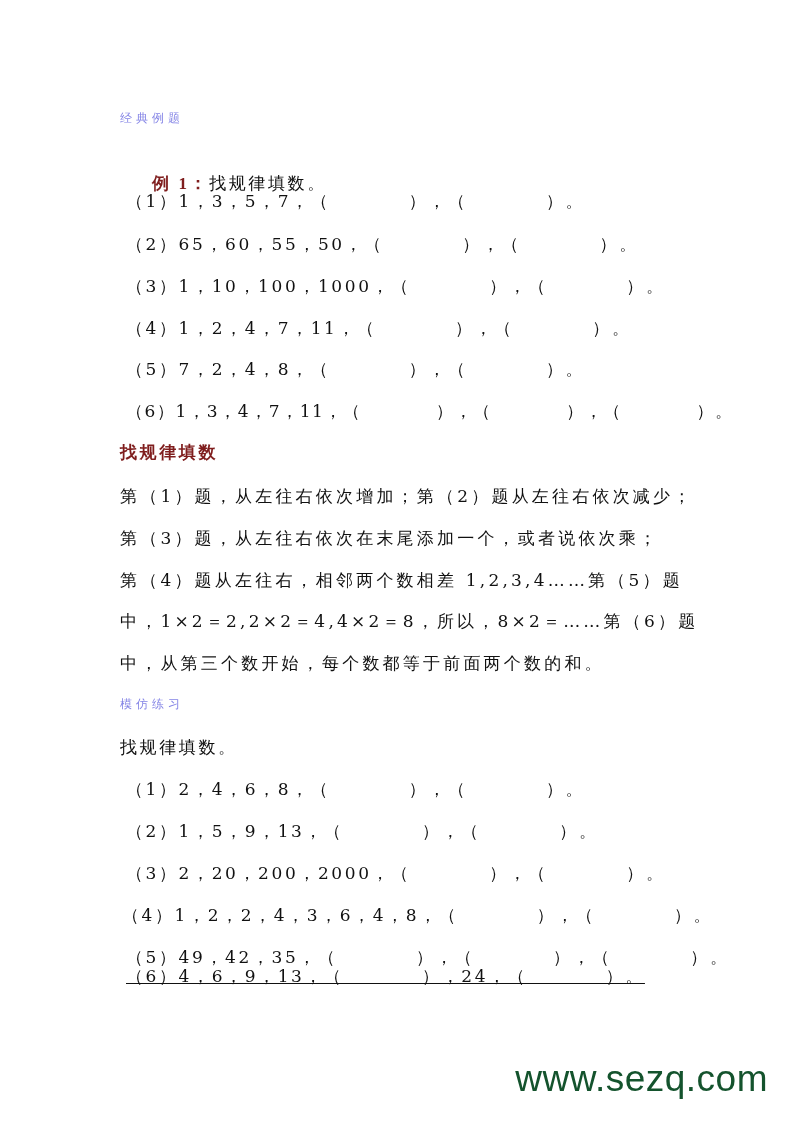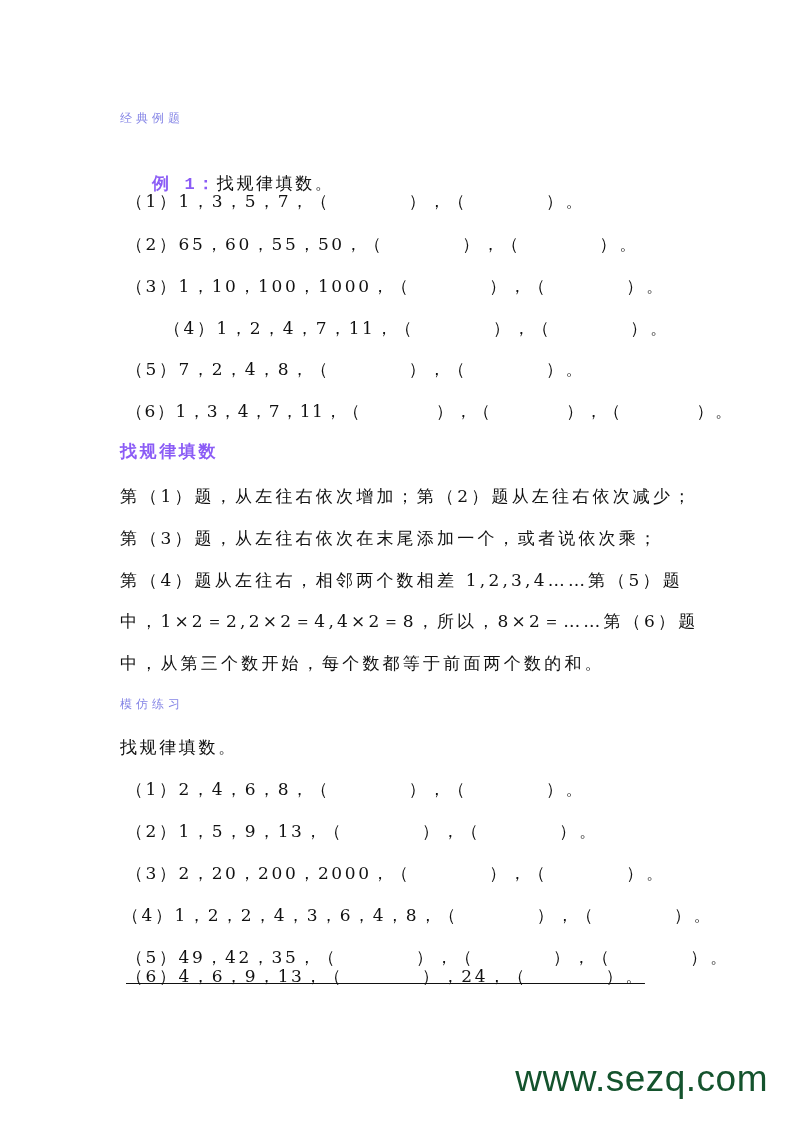--- a/index.html
+++ b/index.html
@@ -28,23 +28,23 @@
       font-size: 17px;
       letter-spacing: 2.6px;
       line-height: 24px;
     }
     .light-heading {
       color: #8585e6;
       font-size: 12px;
       letter-spacing: 4px;
     }
     .dark-heading {
-      color: #8b5cf6;
+      color: #7f1d1d;
       font-weight: bold;
-      font-family: Liberation Mono, monospace;
+      font-family: Liberation Serif, serif;
     }
     .para {
       letter-spacing: 3.2px;
     }
     .watermark {
       position: absolute;
       right: 32px;
       top: 1058px;
       font-family: "Liberation Sans", "DejaVu Sans", sans-serif;
       font-size: 37px;
@@ -59,21 +59,21 @@
 
   <div class="line light-heading" style="top:106px;">经典例题</div>
 
   <div class="line" style="top:147px;">
     <span class="dark-heading">例 1：</span><span>找规律填数。</span>
   </div>
 
   <div class="line" style="top:189px; left:6px;">（1）1，3，5，7，（　　　　），（　　　　）。</div>
   <div class="line" style="top:232px; left:6px;">（2）65，60，55，50，（　　　　），（　　　　）。</div>
   <div class="line" style="top:274px; left:6px;">（3）1，10，100，1000，（　　　　），（　　　　）。</div>
-  <div class="line" style="top:316px; left:6px;margin-left:38px;">（4）1，2，4，7，11，（　　　　），（　　　　）。</div>
+  <div class="line" style="top:316px; left:6px;">（4）1，2，4，7，11，（　　　　），（　　　　）。</div>
   <div class="line" style="top:357px; left:6px;">（5）7，2，4，8，（　　　　），（　　　　）。</div>
   <div class="line" style="top:399px; left:6px; letter-spacing:1.6px;">（6）1，3，4，7，11，（　　　　），（　　　　），（　　　　）。</div>
 
   <div class="line dark-heading" style="top:441px;">找规律填数</div>
 
   <div class="line para" style="top:484px;">第（1）题，从左往右依次增加；第（2）题从左往右依次减少；</div>
   <div class="line para" style="top:526px;">第（3）题，从左往右依次在末尾添加一个，或者说依次乘；</div>
   <div class="line para" style="top:568px;">第（4）题从左往右，相邻两个数相差 1,2,3,4……第（5）题</div>
   <div class="line para" style="top:609px;">中，1×2＝2,2×2＝4,4×2＝8，所以，8×2＝……第（6）题</div>
   <div class="line para" style="top:651px;">中，从第三个数开始，每个数都等于前面两个数的和。</div>

